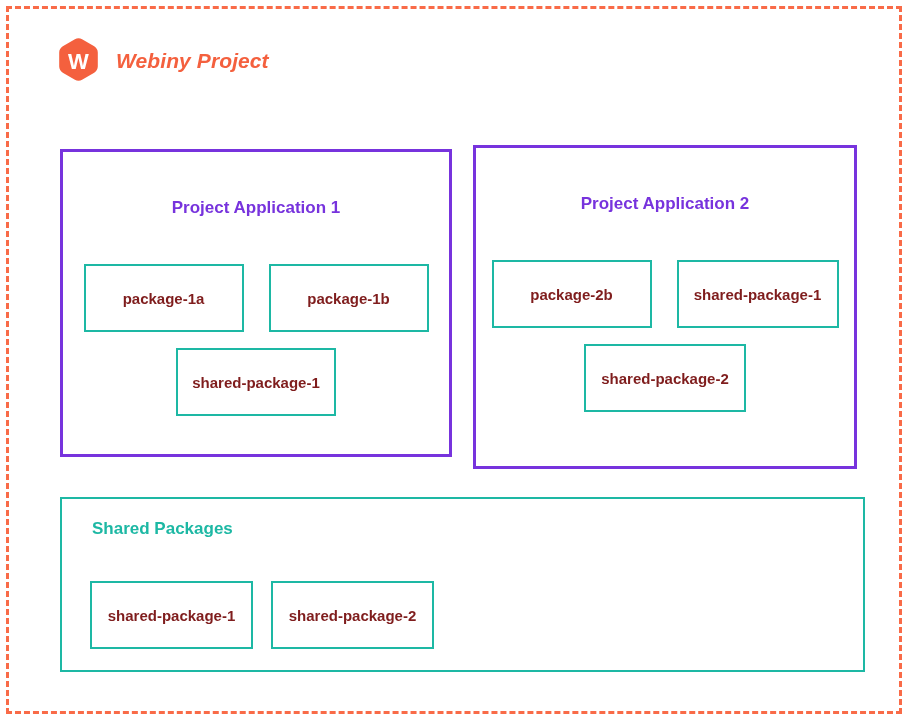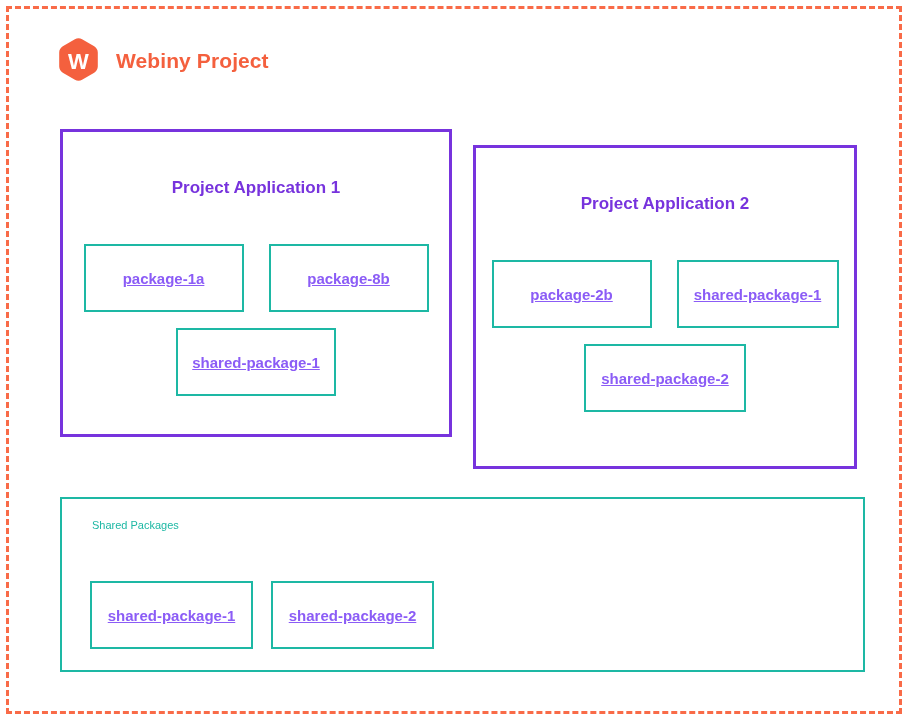--- a/index.html
+++ b/index.html
@@ -40,30 +40,31 @@
     width: 47px;
     height: 47px;
     display: block;
   }
   .project-title {
     font-size: 21px;
     font-weight: bold;
     color: #F4603E;
     letter-spacing: 0.1px;
     white-space: nowrap;
+    font-style: italic;
   }
 
   
   .app-container {
     position: absolute;
     box-sizing: border-box;
     border: 3px solid #7733DD;
     background: #ffffff;
   }
-  #app-1 { left: 51px; top: 120px; width: 392px; height: 308px; }
+  #app-1 { left: 51px; top: 140px; width: 392px; height: 308px; }
   #app-2 { left: 464px; top: 136px; width: 384px; height: 324px; }
 
   .app-title {
     position: absolute;
     top: 46px;
     left: 0;
     width: 100%;
     text-align: center;
     font-size: 17px;
     font-weight: bold;
@@ -84,44 +85,43 @@
   .package-box {
     box-sizing: border-box;
     height: 68px;
     border: 2px solid #1DB8A4;
     background: #ffffff;
     display: flex;
     align-items: center;
     justify-content: center;
     font-size: 15px;
     font-weight: bold;
-    color: #8b5cf6;
+    color: #7f1d1d;
     white-space: nowrap;
-    text-decoration: underline;
   }
   .package-box.w-narrow { width: 160px; }
   .package-box.w-wide   { width: 162px; }
 
   
   .shared-container {
     position: absolute;
     left: 51px;
     top: 488px;
     width: 805px;
     height: 175px;
     box-sizing: border-box;
     border: 2px solid #1DB8A4;
     background: #ffffff;
   }
   .shared-title {
     position: absolute;
     left: 30px;
     top: 20px;
-    font-size: 11px;
-    font-weight: normal;
+    font-size: 17px;
+    font-weight: bold;
     color: #1DB8A4;
   }
   .shared-grid {
     position: absolute;
     left: 28px;
     top: 82px;
     display: flex;
     gap: 18px;
   }
   .shared-grid .package-box { width: 163px; }
@@ -138,21 +138,21 @@
         <text x="23.5" y="31.5" text-anchor="middle" font-family="Liberation Sans, sans-serif" font-size="22" font-weight="bold" fill="#ffffff">W</text>
       </svg>
     </span>
     <span class="project-title">Webiny Project</span>
   </div>
 
   <div class="app-container" id="app-1">
     <div class="app-title">Project Application 1</div>
     <div class="package-grid">
       <div class="package-box w-narrow">package-1a</div>
-      <div class="package-box w-narrow">package-8b</div>
+      <div class="package-box w-narrow">package-1b</div>
       <div class="package-box w-narrow">shared-package-1</div>
     </div>
   </div>
 
   <div class="app-container" id="app-2">
     <div class="app-title">Project Application 2</div>
     <div class="package-grid">
       <div class="package-box w-narrow">package-2b</div>
       <div class="package-box w-wide">shared-package-1</div>
       <div class="package-box w-wide">shared-package-2</div>

